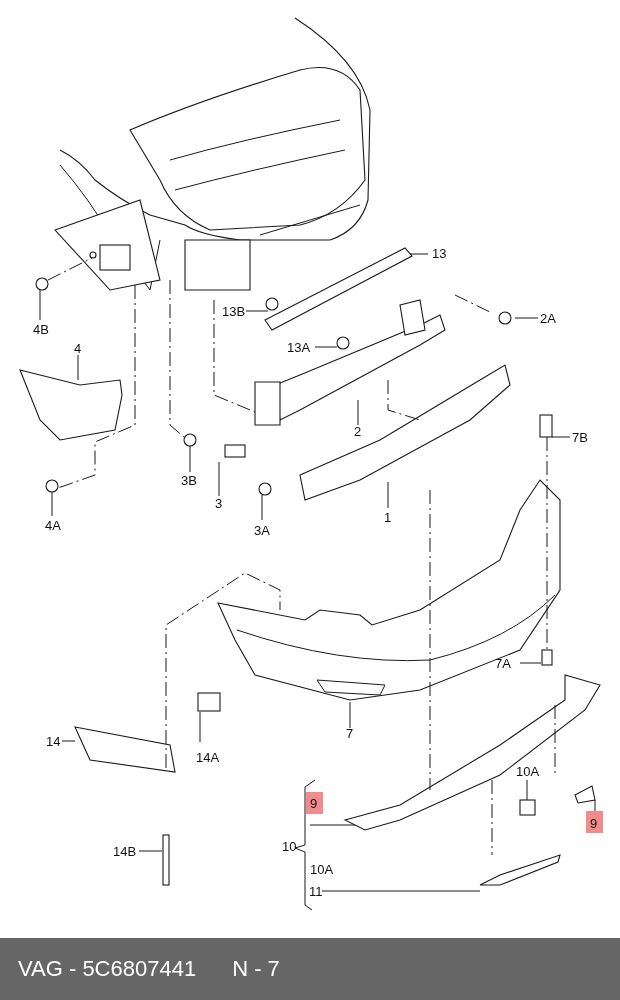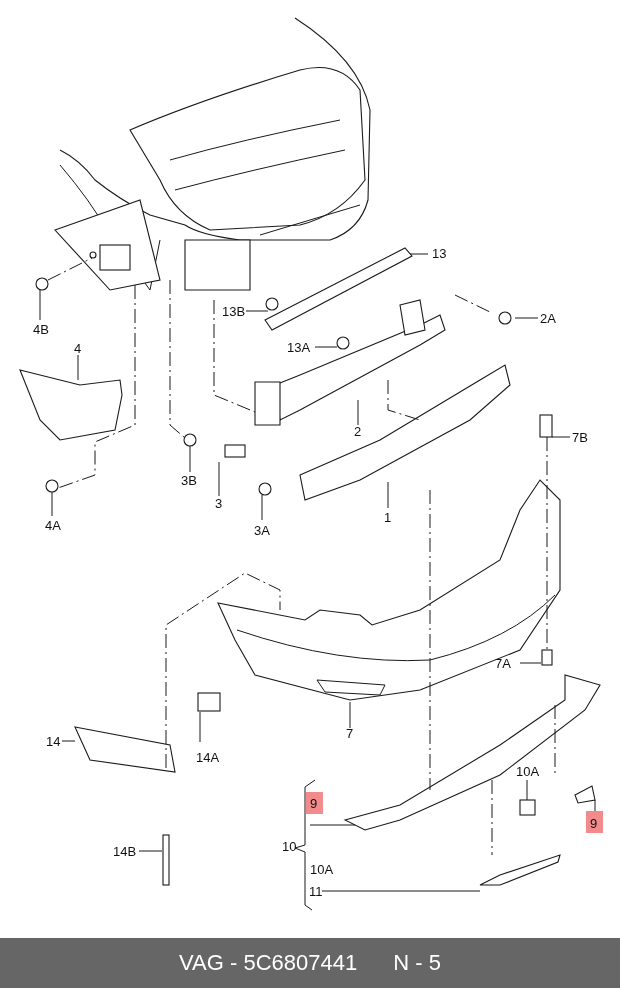--- a/index.html
+++ b/index.html
@@ -3,22 +3,22 @@
 <meta charset="utf-8">
 <style>
   html, body { margin:0; padding:0; background:#ffffff; }
   body { width:620px; height:1000px; position:relative; overflow:hidden; font-family:"Liberation Sans", sans-serif; }
   #diagram { position:absolute; left:0; top:0; width:620px; height:935px; }
   .lbl { font-family:"Liberation Sans", sans-serif; font-size:13px; fill:#111; }
   .hl { fill:#f28b8b; }
   .ln { stroke:#1a1a1a; stroke-width:1; fill:none; }
   .part { stroke:#1a1a1a; stroke-width:1.1; fill:#fff; }
   .dash { stroke:#1a1a1a; stroke-width:1; fill:none; stroke-dasharray:14 4 2 4; }
-  #footer { position:absolute; left:0; top:938px; width:620px; height:50px; background:#666666; color:#ffffff;
-            display:flex; align-items:center; justify-content:center; font-size:22px; }
+  #footer { position:absolute; left:0; top:938px; width:620px; height:62px; background:#666666; color:#ffffff;
+            display:flex; align-items:center; font-size:22px; }
   #footer span { margin:0 18px; }
 </style>
 </head>
 <body>
 
 <svg id="diagram" viewBox="0 0 620 935" xmlns="http://www.w3.org/2000/svg">
 
   <g>
     <path class="part" d="M295,18 Q360,60 370,110 L368,200 Q360,230 330,240 L240,240 Q200,235 185,225 L150,215 Q120,200 95,180 Q80,160 60,150"></path>
     <path class="part" d="M130,130 Q200,100 300,70 Q340,60 360,90 L365,180 Q340,215 300,225 L210,230 Q175,215 160,180 Z"></path>
@@ -151,14 +151,14 @@
     <text class="lbl" x="590" y="828">9</text>
     <text class="lbl" x="113" y="856">14B</text>
     <text class="lbl" x="282" y="851">10</text>
     <text class="lbl" x="310" y="874">10A</text>
     <text class="lbl" x="309" y="896">11</text>
   </g>
 </svg>
 
 <div id="footer">
   <span>VAG - 5C6807441</span>
-  <span>N - 5</span>
+  <span>N - 7</span>
 </div>
 
 </body></html>

